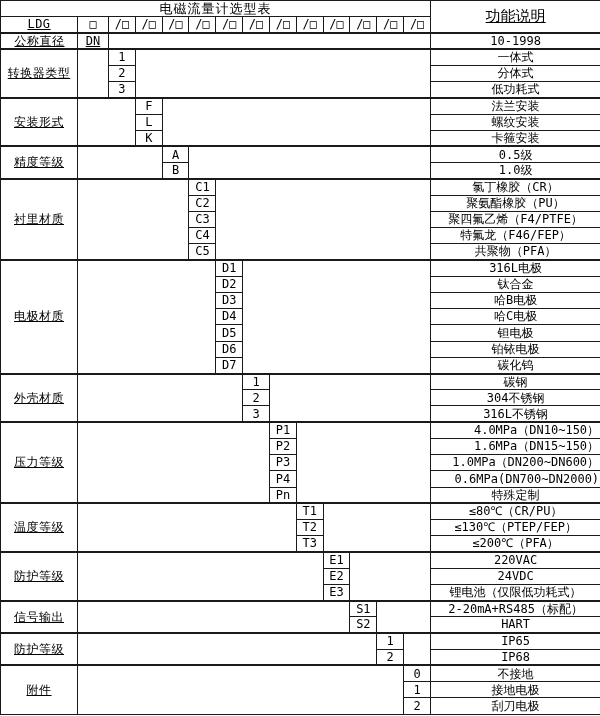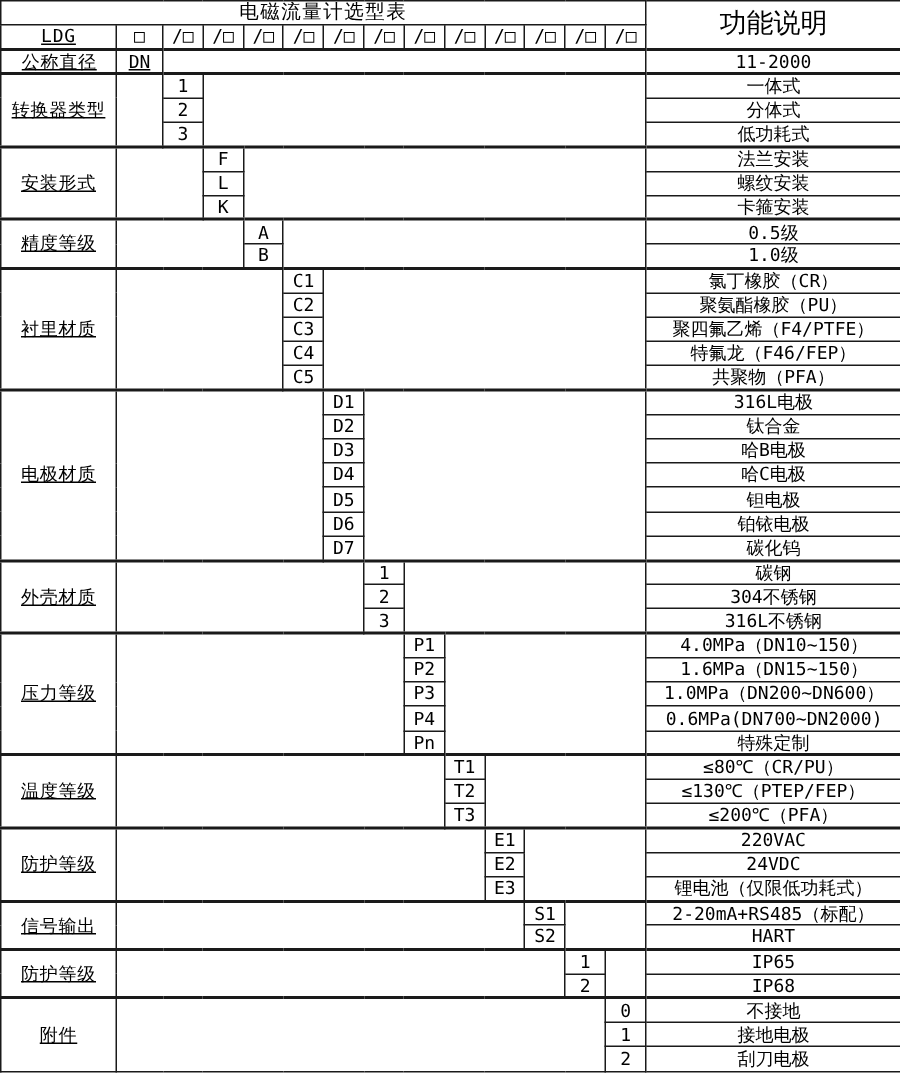--- a/index.html
+++ b/index.html
@@ -15,25 +15,25 @@
     padding:0 1px;
     text-align:center;
     vertical-align:middle;
     overflow:hidden;
     white-space:nowrap;
     line-height:1.05;
   }
   table.sel tr{height:16.23px;}
   tr.title-row{height:18px;}
   td.title{font-size:13px;letter-spacing:1px;}
-  td.fn-header{font-size:18px;}
+  td.fn-header{font-size:15px;text-decoration:underline;}
   td.lbl{letter-spacing:0.5px;text-decoration:underline;}
   td.lbl-left{text-align:left;padding-left:8px;}
   td.dn-code{text-align:left;padding-left:2px;text-decoration:underline;}
-  td.desc.left{text-align:center;padding-left:2px;}
+  td.desc.left{text-align:right;padding-left:2px;}
   tr.blk td{border-top-width:2px;}
   td.code{font-size:12px;}
 </style>
 </head>
 <body>
 
 <div class="sheet">
 <table class="sel">
   <colgroup>
     <col style="width:77px">
@@ -73,21 +73,21 @@
     <td class="code">/□</td>
     <td class="code">/□</td>
     <td class="code">/□</td>
     <td class="code">/□</td>
   </tr>
 
   <tr class="blk">
     <td class="lbl lbl-left" style="padding-left:2px">公称直径</td>
     <td class="code dn-code">DN</td>
     <td class="gap" colspan="12"></td>
-    <td class="desc">11-2000</td>
+    <td class="desc">10-1998</td>
   </tr>
 
   <tr class="blk">
     <td class="lbl" rowspan="3">转换器类型</td>
     <td class="gap" rowspan="3" colspan="1"></td>
     <td class="code">1</td>
     <td class="gap" rowspan="3" colspan="11"></td>
     <td class="desc">一体式</td>
   </tr>
   <tr>

